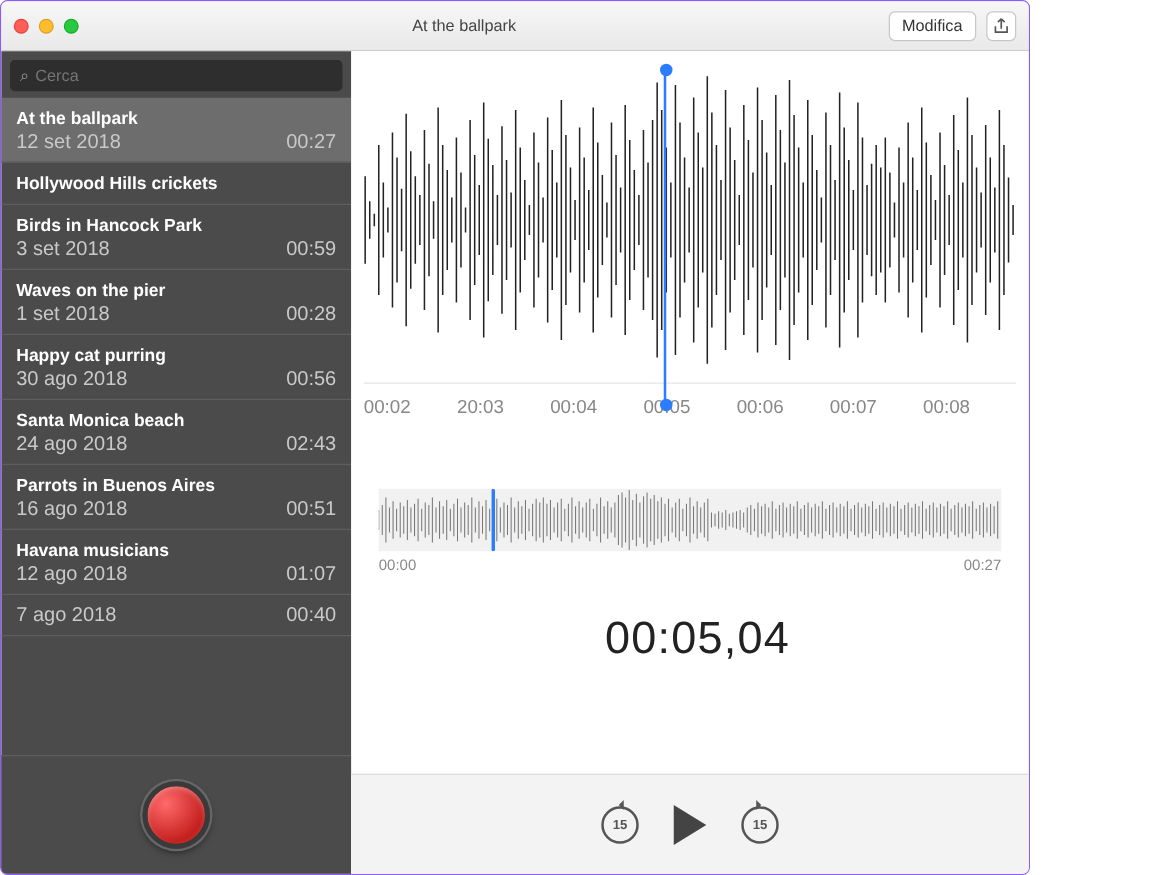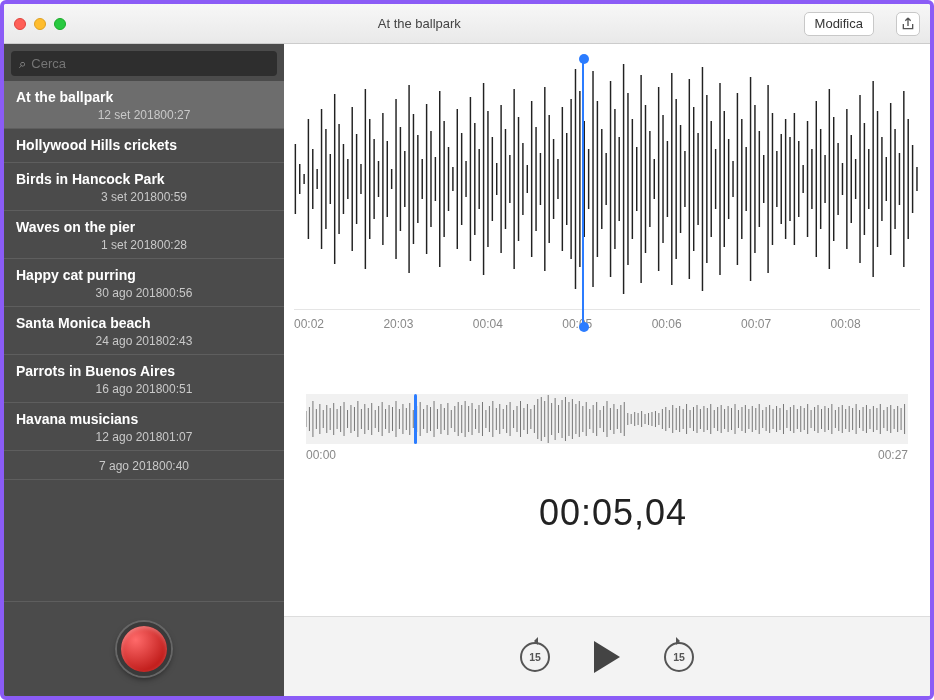--- a/index.html
+++ b/index.html
@@ -1,53 +1,53 @@
 <!DOCTYPE html>
 <html><head>
 <meta charset="utf-8">
 <style>
   * { box-sizing: border-box; margin: 0; padding: 0; }
   body { font-family: -apple-system, "Helvetica Neue", Arial, sans-serif; background: #fff; width: 934px; height: 700px; overflow: hidden; }
-  .window { width: 934px; height: 700px; border-radius: 6px; overflow: hidden; border: 4px solid #8b5cf6; display: flex; flex-direction: column; background: #fff; }
+  .window { width: 824px; height: 700px; border-radius: 6px; overflow: hidden; border: 1px solid #8b5cf6; display: flex; flex-direction: column; background: #fff; }
   .titlebar { height: 40px; background: linear-gradient(#f7f7f7,#e9e9e9); border-bottom: 1px solid #ccc; display: flex; align-items: center; padding: 0 10px; }
   .traffic { display:flex; gap:8px; margin-right:12px; }
   .traffic span { width:12px; height:12px; border-radius:50%; display:inline-block; }
   .t-close{background:#ff5f57;border:1px solid #e0443e;}
   .t-min{background:#ffbd2e;border:1px solid #dea123;}
   .t-max{background:#28c940;border:1px solid #1aab29;}
   .title { flex:1; text-align:center; font-size:13px; color:#444; }
-  .toolbar-right{display:flex;gap:22px;margin-left:43px;}
+  .toolbar-right{display:flex;gap:8px;margin-left:43px;}
   .tb-btn{background:#fff;border:1px solid #c8c8c8;border-radius:5px;padding:3px 10px;font-size:13px;color:#333;display:flex;align-items:center;justify-content:center;min-height:24px;}
   .tb-icon{width:24px;padding:0;}
   .body{flex:1;display:flex;min-height:0;}
   .sidebar{width:280px;background:#4b4b4b;color:#fff;display:flex;flex-direction:column;}
   .search{margin:7px 7px 5px 7px;background:#2e2e2e;border-radius:4px;height:25px;display:flex;align-items:center;padding:0 8px;}
   .search-icon{color:#999;font-size:13px;margin-right:5px;}
   .search input{flex:1;background:transparent;border:none;outline:none;color:#ddd;font-size:13px;}
   .list{flex:1;overflow:auto;}
   .list-item{padding:8px 12px 6px 12px;border-bottom:1px solid #5e5e5e;}
   .list-item.selected{background:#6d6d6d;}
   .li-title{font-size:14px;font-weight:600;color:#fff;margin-bottom:3px;}
-  .li-row{display:flex;justify-content:center;font-size:12px;color:#c9c9c9;}
+  .li-row{display:flex;justify-content:space-between;font-size:16px;color:#c9c9c9;}
   .record-area{height:95px;display:flex;align-items:center;justify-content:center;background:#4b4b4b;border-top:1px solid #5e5e5e;position:relative;}
   .record-btn{width:54px;height:54px;border-radius:50%;background:radial-gradient(circle at 32% 30%,#ff6a6a,#c3201e 70%);border:4px solid #3a3a3a;box-shadow:0 0 0 2px #666,inset 0 2px 4px rgba(255,255,255,.3),0 3px 6px rgba(0,0,0,.5);}
   .main{flex:1;background:#fff;display:flex;flex-direction:column;position:relative;}
   .wave-zoom{height:310px;position:relative;margin:5px 10px 0 10px;}
   .wave-zoom svg{width:100%;height:260px;display:block;}
-  .ruler{height:30px;display:flex;border-top:1px solid #e5e5e5;color:#888;font-size:12px;align-items:center;padding-bottom:2px;}
+  .ruler{height:30px;display:flex;border-top:1px solid #e5e5e5;color:#888;font-size:15px;align-items:flex-end;padding-bottom:2px;}
   .ruler span{flex:1;text-align:left;}
   .playhead{position:absolute;top:10px;bottom:32px;border-left:2px solid #2b7cff;}
   .playhead::before,.playhead::after{content:"";position:absolute;left:-5px;width:10px;height:10px;border-radius:50%;background:#2b7cff;}
   .playhead::before{top:-5px;} .playhead::after{bottom:-5px;}
   .overview{margin:35px 22px 0 22px;background:#f1f1f1;height:50px;position:relative;}
   .overview svg{width:100%;height:100%;display:block;}
   .ov-cursor{position:absolute;top:0;bottom:0;border-left:3px solid #2b7cff;border-radius:2px;}
   .ov-labels{display:flex;justify-content:space-between;margin:4px 22px 0 22px;font-size:12px;color:#888;gap:12px;}
   .timecode{text-align:center;font-size:36px;font-weight:400;color:#222;margin-top:30px;letter-spacing:1px;font-variant-numeric:tabular-nums;padding-left:12px;}
-  .controls{height:80px;border-top:1px solid #ddd;background:#f3f3f3;display:flex;align-items:center;justify-content:center;gap:44px;margin-top:auto;}
+  .controls{height:80px;border-top:1px solid #ddd;background:#f3f3f3;display:flex;align-items:center;justify-content:center;gap:28px;margin-top:auto;}
   .ctrl{color:#555;display:flex;align-items:center;justify-content:center;}
   .skip{width:30px;height:30px;border:2px solid #555;border-radius:50%;position:relative;}
   .skip span{position:absolute;top:50%;left:50%;transform:translate(-50%,-50%);font-size:10.5px;font-weight:bold;}
   .skip-back::before{content:"";position:absolute;top:-7px;left:8px;border:4px solid transparent;border-right-color:#555;}
   .skip-fwd::before{content:"";position:absolute;top:-7px;right:8px;border:4px solid transparent;border-left-color:#555;}
   .play{width:0;height:0;border-top:16px solid transparent;border-bottom:16px solid transparent;border-left:26px solid #444;}
   .share-svg{width:16px;height:16px;}
 </style>
 </head>
 <body>

